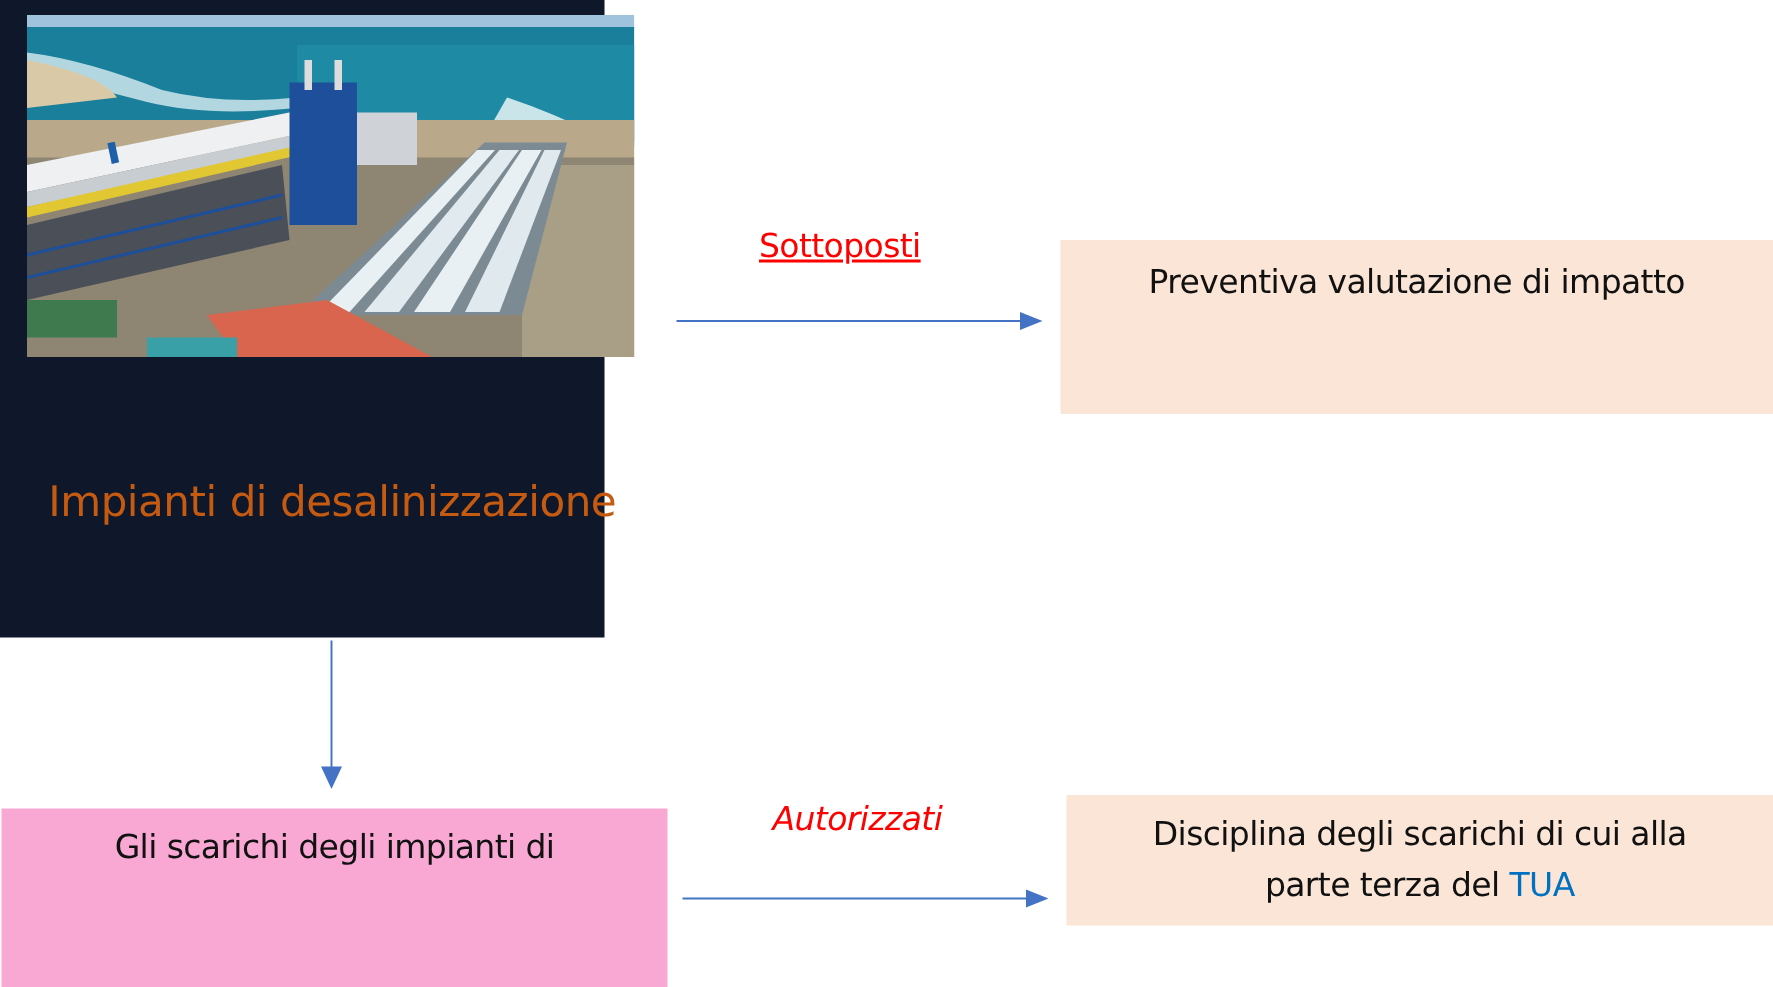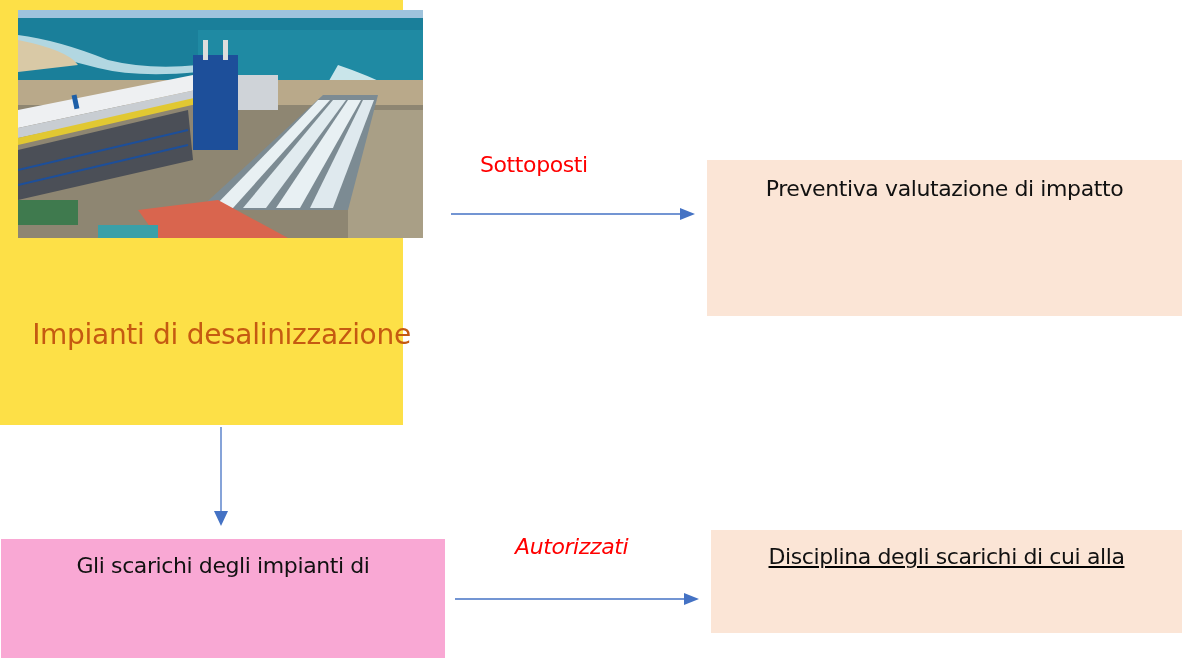--- a/index.html
+++ b/index.html
@@ -1,32 +1,32 @@
 <!DOCTYPE html>
 <html><head>
 <meta charset="utf-8">
 <style>
   html, body { margin: 0; padding: 0; background: #ffffff; }
   body { width: 1182px; height: 658px; position: relative; overflow: hidden;
          font-family: "DejaVu Sans", sans-serif; }
   .box { position: absolute; box-sizing: border-box; display: flex; justify-content: center; text-align: center; }
-  #plant-box { left: 0; top: 0; width: 403px; height: 425px; background: #fde047; }
+  #plant-box { left: 0; top: 0; width: 403px; height: 425px; background: #0f172a; }
   #photo { position: absolute; left: 18px; top: 10px; width: 405px; height: 228px; overflow: hidden; }
   #plant-title { position: absolute; left: 0; width: 443px; top: 318px; text-align: center;
                  font-size: 28px; color: #c55a11; letter-spacing: -0.3px; }
-  #via-box { left: 707px; top: 160px; width: 475px; height: 156px; background: #fbe5d6;
+  #via-box { left: 707px; top: 160px; width: 475px; height: 116px; background: #fbe5d6;
              align-items: flex-start; padding-top: 12px; }
   #discharge-box { left: 1px; top: 539px; width: 444px; height: 133px; background: #f9a8d4;
                    align-items: flex-start; padding-top: 10px; }
-  #rules-box { left: 711px; top: 530px; width: 471px; height: 103px; background: #fbe5d6;
-               align-items: flex-start; padding-top: 10px; text-decoration: underline; }
+  #rules-box { left: 711px; top: 530px; width: 471px; height: 87px; background: #fbe5d6;
+               align-items: flex-start; padding-top: 10px; }
   .box-text { font-size: 22px; line-height: 34px; color: #111; letter-spacing: -0.4px; }
   .tua { color: #0070c0; }
   .rel-label { position: absolute; font-size: 22px; color: #ff0000; letter-spacing: -0.4px; }
-  #lbl-sottoposti { left: 480px; top: 152px; }
+  #lbl-sottoposti { left: 506px; top: 152px; text-decoration: underline; }
   #lbl-autorizzati { left: 515px; top: 534px; font-style: italic; }
   svg.arrow { position: absolute; overflow: visible; }
 </style>
 </head>
 <body>
 
 <div class="box" id="plant-box">
   <div id="photo">
     <svg width="405" height="228" viewBox="0 0 405 228" xmlns="http://www.w3.org/2000/svg">
 
@@ -98,14 +98,15 @@
 
 <svg class="arrow" style="left:455px; top:591px;" width="246" height="16">
   <line x1="0" y1="8" x2="230" y2="8" stroke="#4472c4" stroke-width="1.3"></line>
   <polygon points="229,2 244,8 229,14" fill="#4472c4"></polygon>
 </svg>
 <div class="rel-label" id="lbl-autorizzati">Autorizzati</div>
 
 <div class="box" id="rules-box">
   <div class="box-text">
     <div>Disciplina degli scarichi di cui alla</div>
+    <div><span>parte terza del </span><span class="tua">TUA</span></div>
   </div>
 </div>
 
 </body></html>

